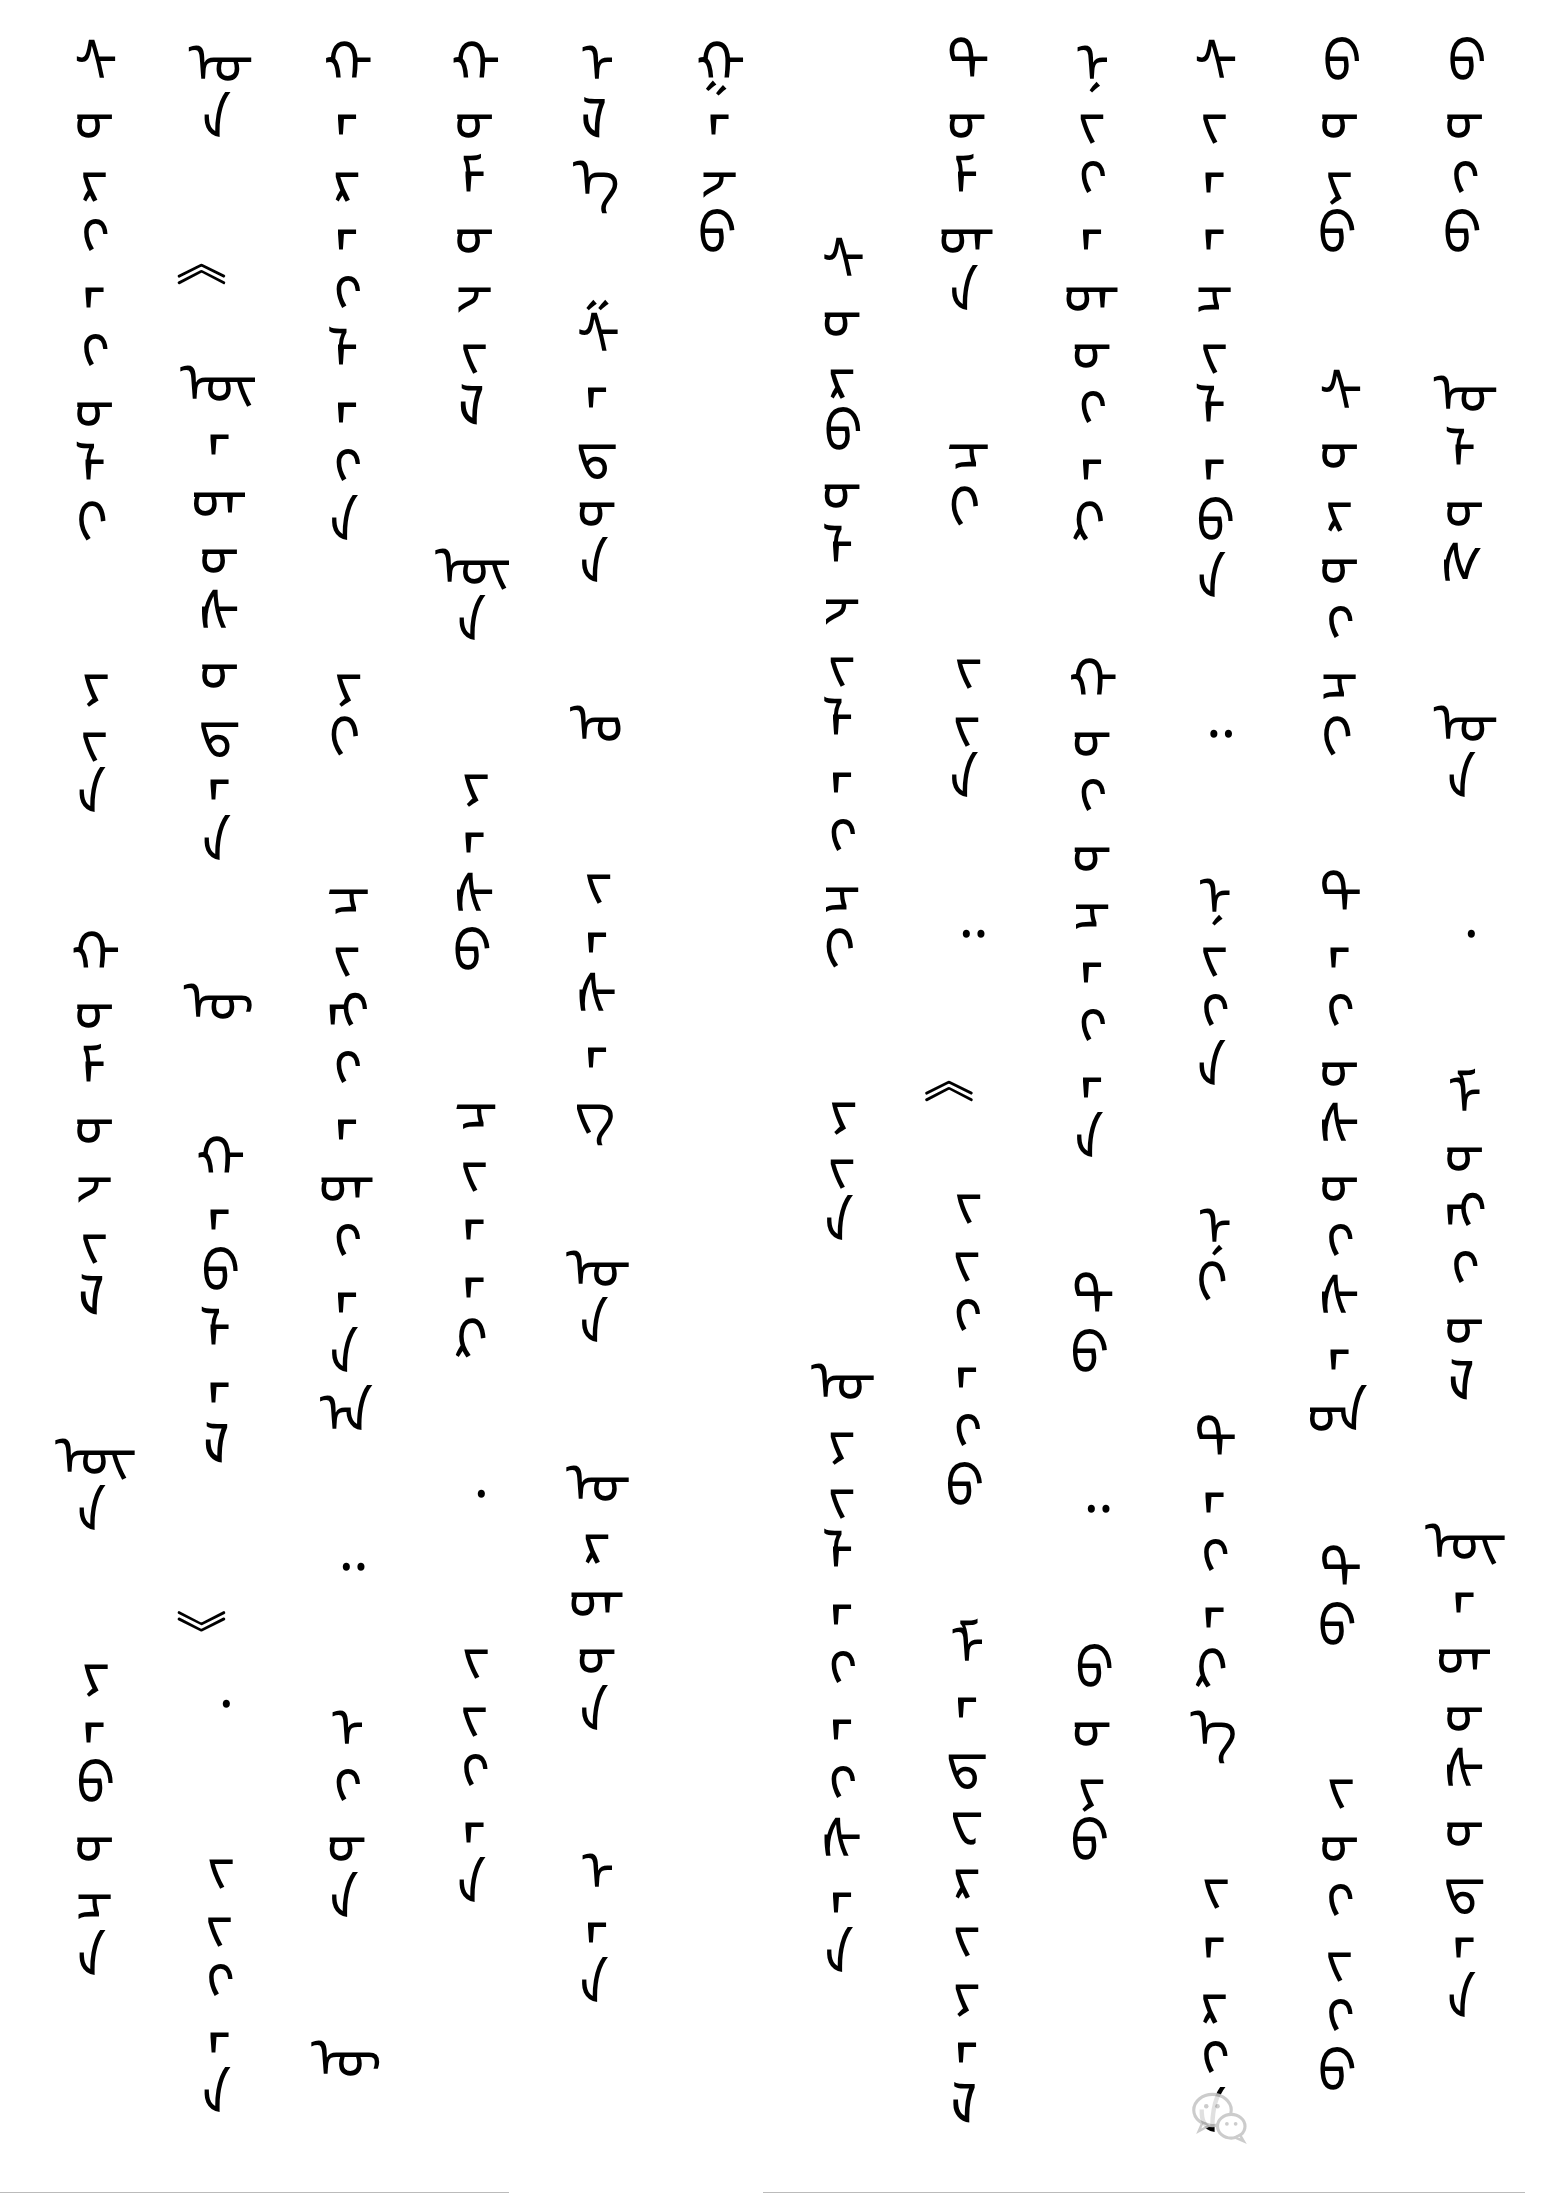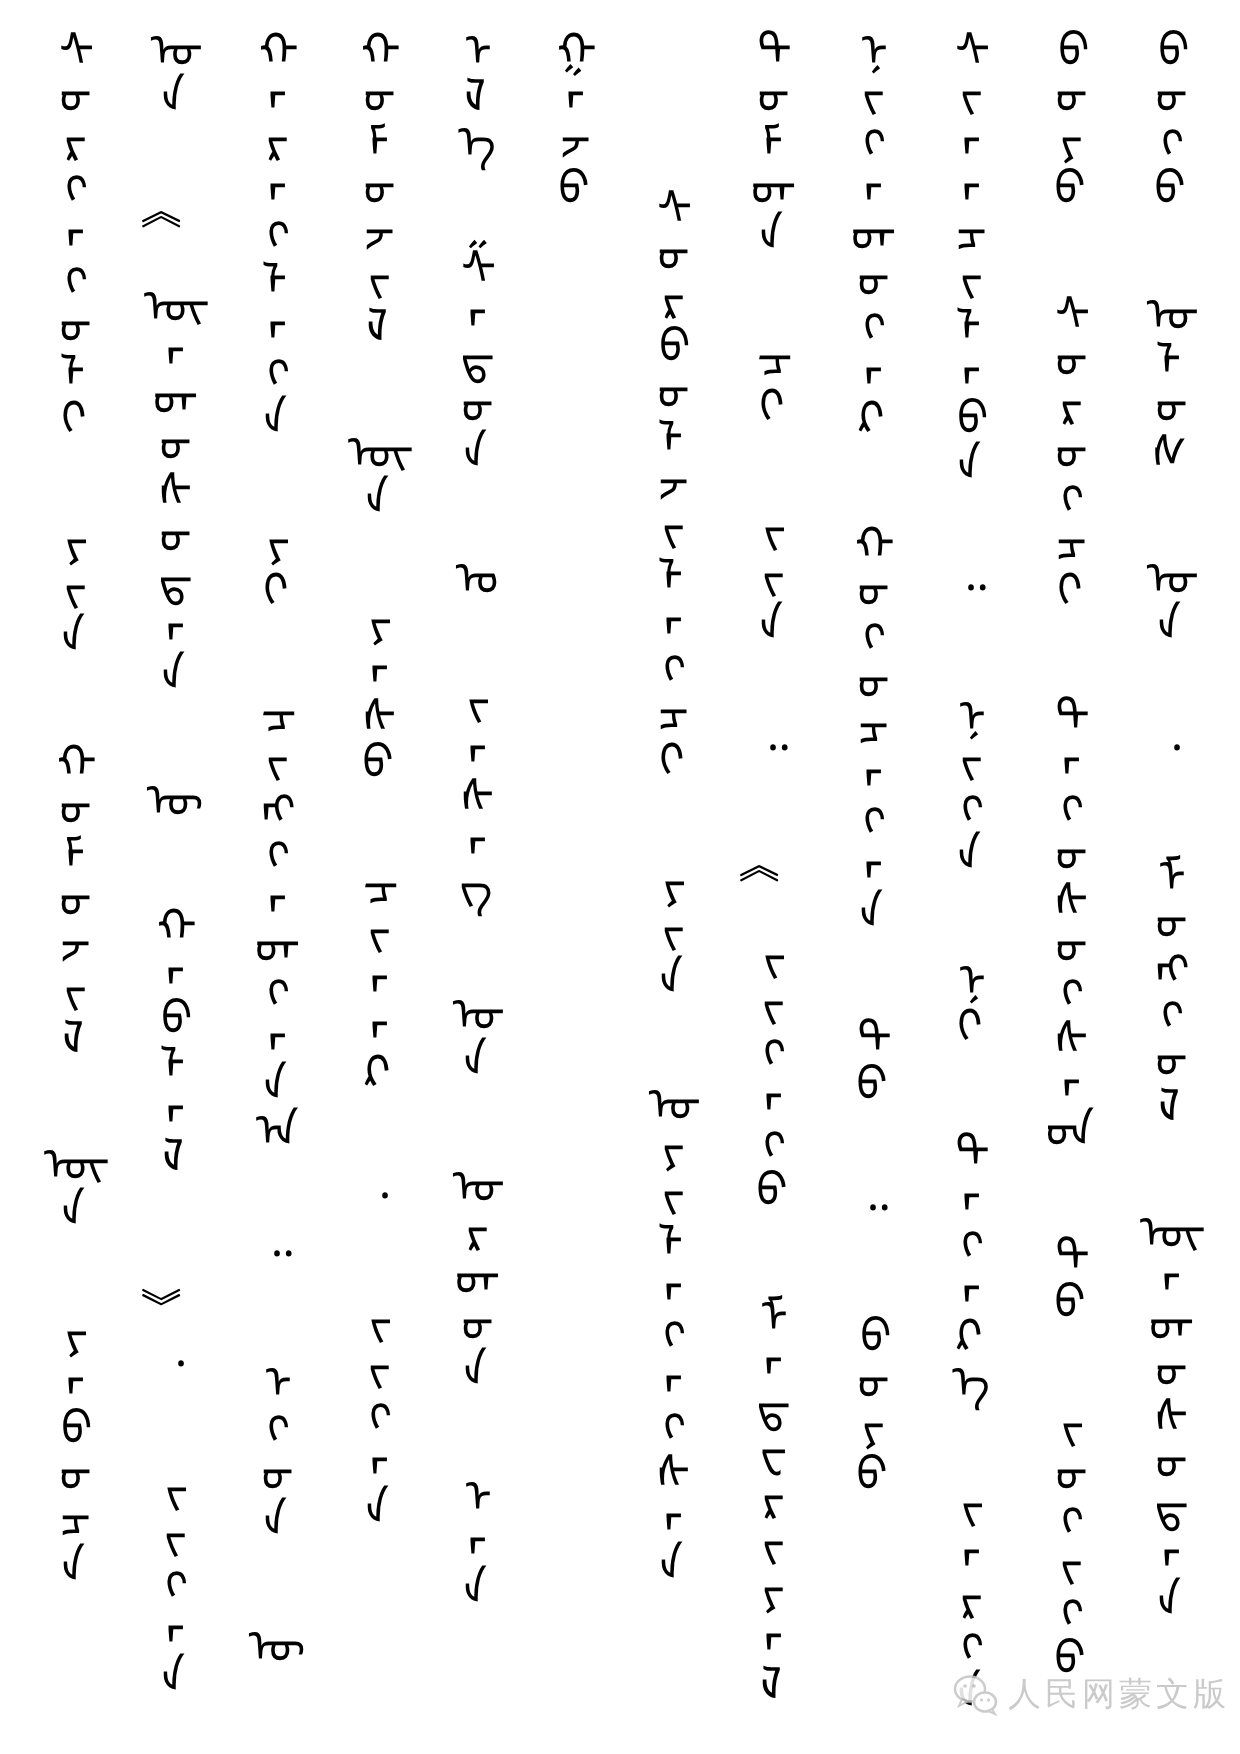--- a/index.html
+++ b/index.html
@@ -70,16 +70,15 @@
     <svg class="wm-logo" viewBox="0 0 48 44" xmlns="http://www.w3.org/2000/svg">
       <ellipse cx="18" cy="16" rx="15" ry="12.5" fill="#ffffff" stroke="#c6c6c6" stroke-width="2.5"></ellipse>
       <path d="M10 26 L7 33 L16 28 Z" fill="#ffffff" stroke="#c6c6c6" stroke-width="2"></path>
       <ellipse cx="33" cy="29" rx="11" ry="9.5" fill="#ffffff" stroke="#c6c6c6" stroke-width="2.5"></ellipse>
       <path d="M40 36 L43 41 L36 38 Z" fill="#ffffff" stroke="#c6c6c6" stroke-width="2"></path>
       <circle cx="13" cy="13" r="1.8" fill="#c6c6c6"></circle>
       <circle cx="22" cy="13" r="1.8" fill="#c6c6c6"></circle>
       <circle cx="29.5" cy="27" r="1.5" fill="#c6c6c6"></circle>
       <circle cx="36.5" cy="27" r="1.5" fill="#c6c6c6"></circle>
     </svg>
-    <span class="wm-text">人民网蒙文版</span>
   </div>
 
 </div>
 
 </body></html>

